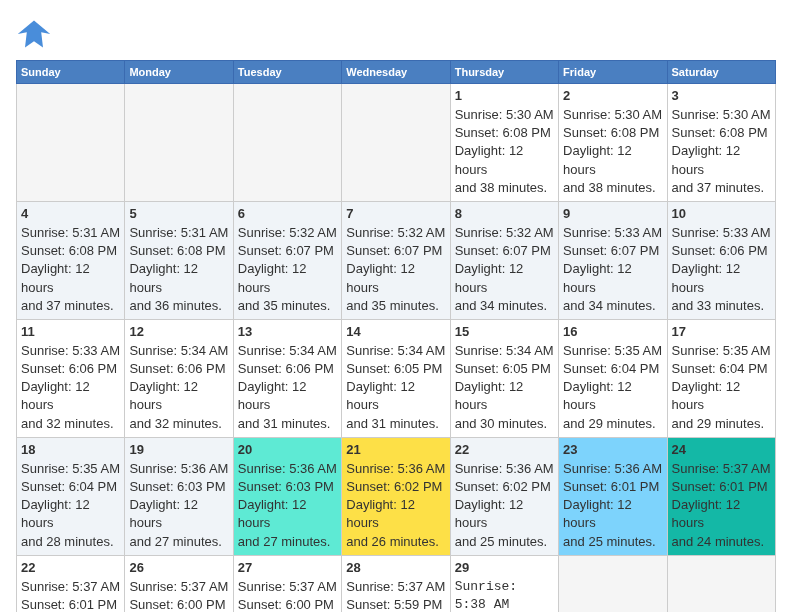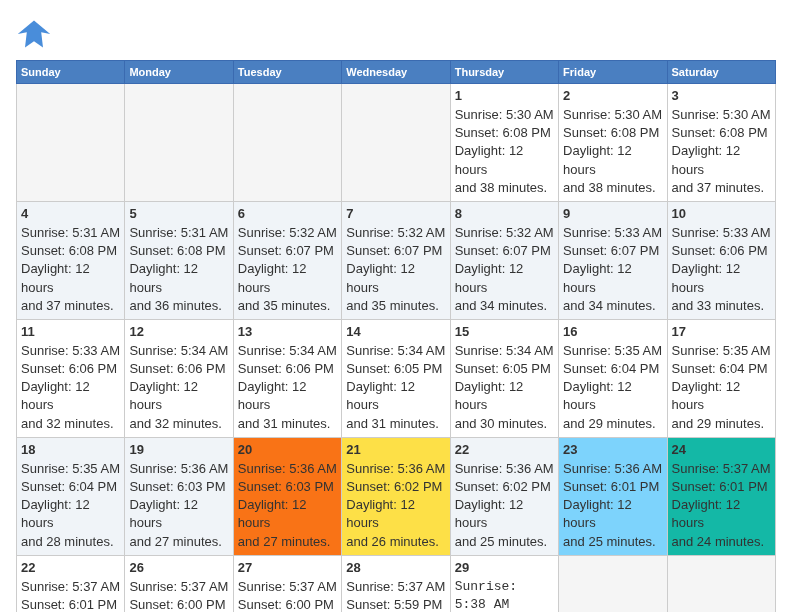--- a/index.html
+++ b/index.html
@@ -259,21 +259,21 @@
 Daylight: 12 hours
 and 28 minutes.</div>
         </td>
         <td style="background: rgb(240, 244, 248);">
           <span class="day-number">19</span>
           <div class="day-info" style="white-space: pre-line;">Sunrise: 5:36 AM
 Sunset: 6:03 PM
 Daylight: 12 hours
 and 27 minutes.</div>
         </td>
-        <td style="background: #f97316;">
+        <td style="background: #5eead4;">
           <span class="day-number">20</span>
           <div class="day-info" style="white-space: pre-line;">Sunrise: 5:36 AM
 Sunset: 6:03 PM
 Daylight: 12 hours
 and 27 minutes.</div>
         </td>
         <td style="background: #fde047;">
           <span class="day-number">21</span>
           <div class="day-info" style="white-space: pre-line;">Sunrise: 5:36 AM
 Sunset: 6:02 PM

